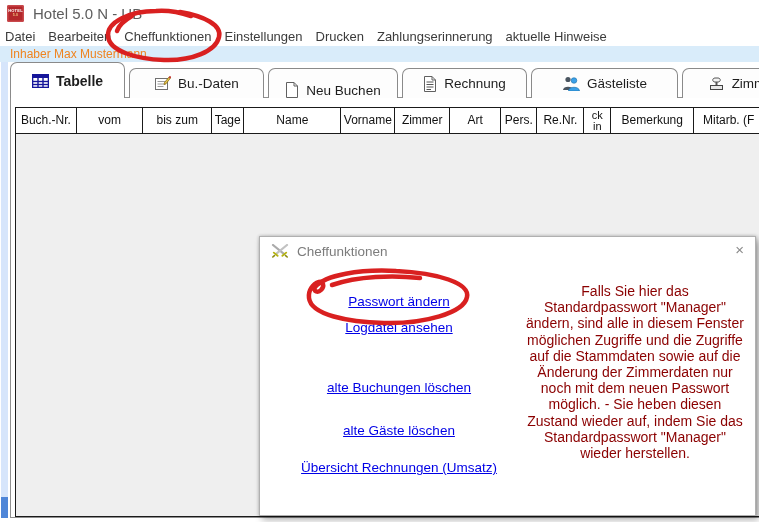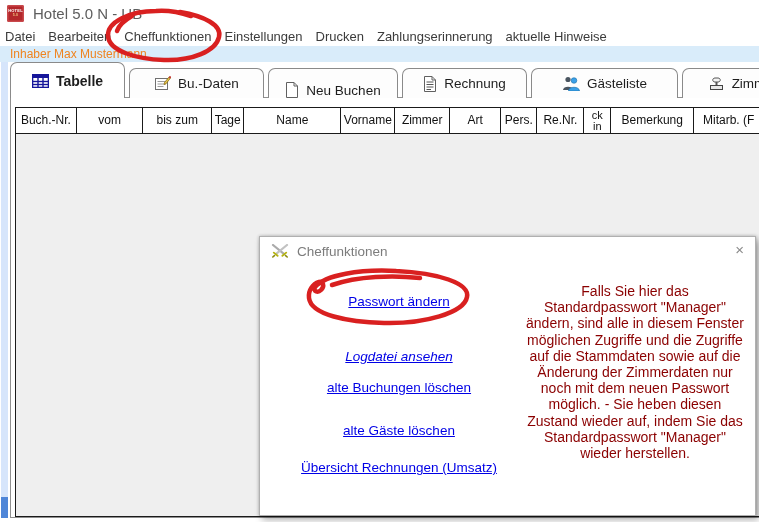--- a/index.html
+++ b/index.html
@@ -181,21 +181,21 @@
       <path d="M16,1 L4.8,10.2" stroke="#c2c2c2" stroke-width="2.2" stroke-linecap="round"></path>
       <path d="M11.4,11.8 L15.2,8.6" stroke="#b6b412" stroke-width="1.8" stroke-linecap="round"></path>
       <path d="M6.6,11.8 L2.8,8.6" stroke="#b6b412" stroke-width="1.8" stroke-linecap="round"></path>
       <path d="M14.6,11.6 L16.2,13" stroke="#8c8a10" stroke-width="1.6" stroke-linecap="round"></path>
       <path d="M3.4,11.6 L1.8,13" stroke="#8c8a10" stroke-width="1.6" stroke-linecap="round"></path>
     </svg>
     <span class="dlg-title-text">Cheffunktionen</span>
     <span class="dlg-close">×</span>
   </div>
   <a class="dlg-link" style="top:57px;">Passwort ändern</a>
-  <a class="dlg-link" style="top:112px;font-style:italic;">Logdatei ansehen</a>
+  <a class="dlg-link" style="top:83px;">Logdatei ansehen</a>
   <a class="dlg-link" style="top:143px;">alte Buchungen löschen</a>
   <a class="dlg-link" style="top:186px;">alte Gäste löschen</a>
   <a class="dlg-link" style="top:223px;">Übersicht Rechnungen (Umsatz)</a>
   <div class="dlg-info">Falls Sie hier das Standardpasswort "Manager" ändern, sind alle in diesem Fenster möglichen Zugriffe und die Zugriffe auf die Stammdaten sowie auf die Änderung der Zimmerdaten nur noch mit dem neuen Passwort möglich.  -  Sie heben diesen Zustand wieder auf, indem Sie das Standardpasswort "Manager" wieder herstellen.</div>
 </div>
 
 <svg class="anno" style="left:98px; top:6px;" width="130" height="60" viewBox="0 0 130 60">
   <path d="M 82,6 C 106,10 124,19 121,31 C 118,45 94,55 66,54 C 38,53 11,45 10,30 C 9,16 32,5 58,5 C 70,4 84,7 93,10"></path>
   <path d="M 34,10 C 27,14 21,19 19,25"></path>
 </svg>

